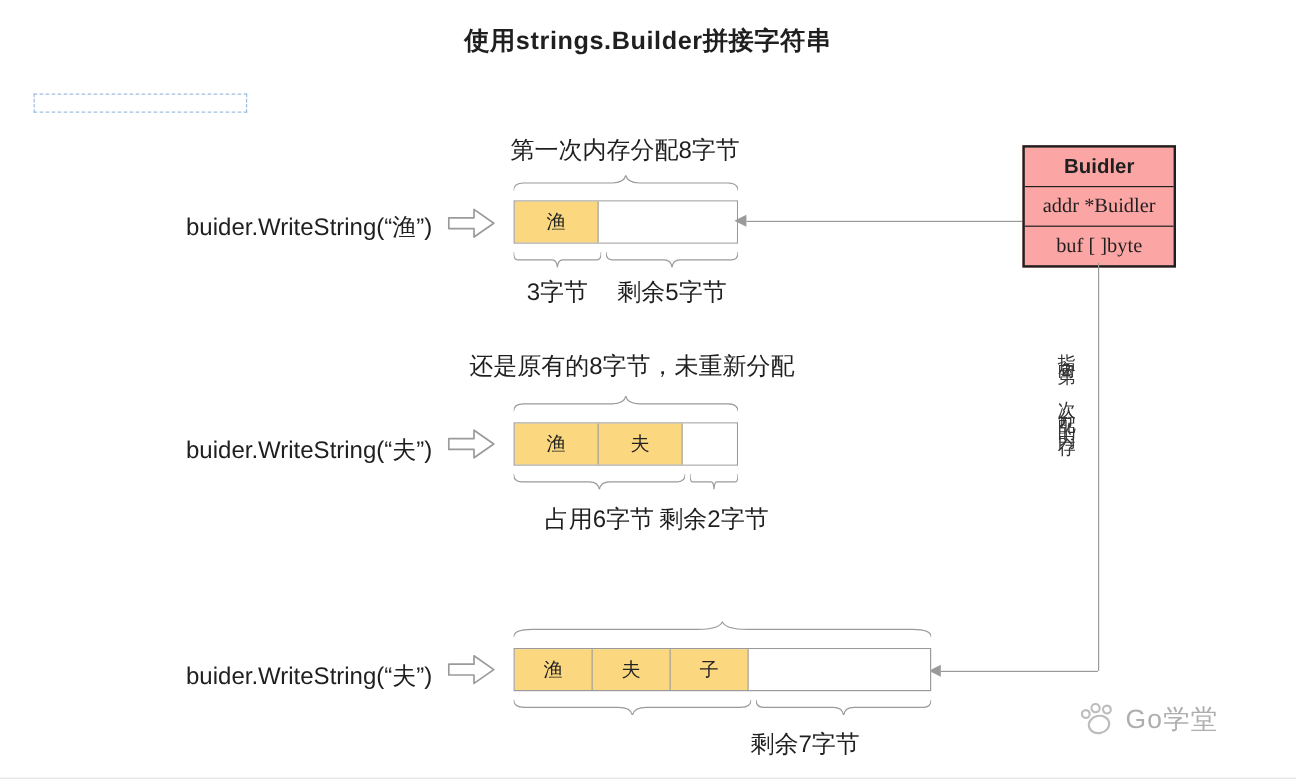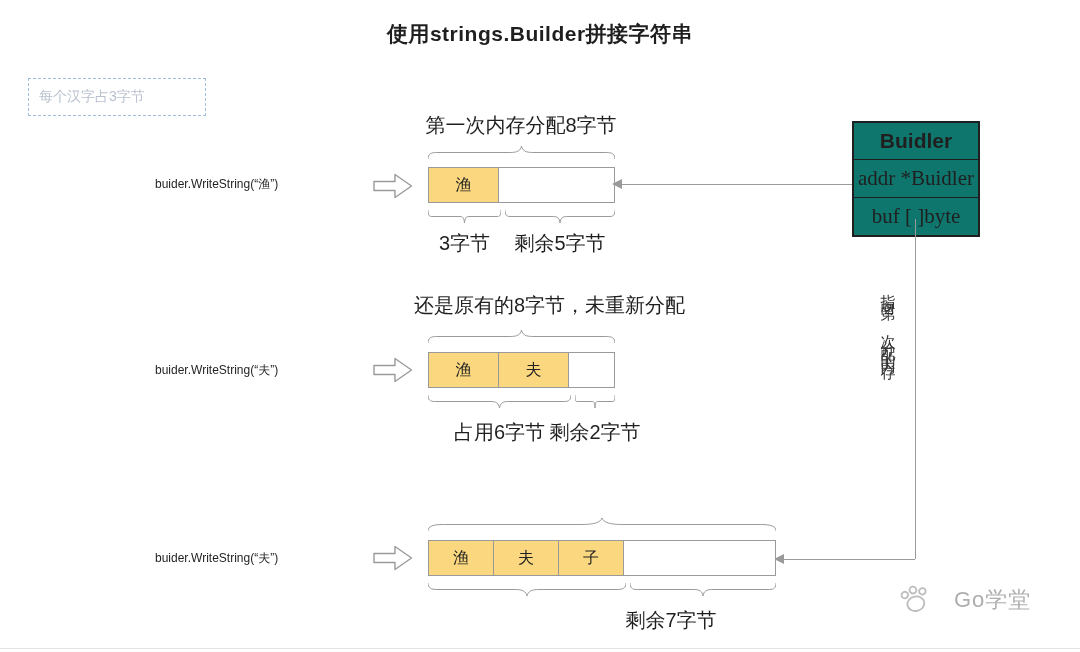--- a/index.html
+++ b/index.html
@@ -15,53 +15,52 @@
   body{
     font-family:"Liberation Sans","DejaVu Sans",sans-serif;
     background:#fff;color:var(--text);
   }
   .page{position:relative;width:1080px;height:652px;background:#fff;overflow:hidden;}
   .title{position:absolute;top:20px;left:0;width:1080px;text-align:center;
          font-size:21px;font-weight:bold;letter-spacing:.5px;}
   .note{position:absolute;left:28px;top:78px;width:178px;
         border:1px dashed var(--note-border);padding:7px 10px;
         color:var(--note-text);font-size:14px;line-height:1.55;}
-  .ws-label{position:absolute;font-size:12px;color:var(--text);white-space:nowrap;}
+  .ws-label{position:absolute;font-size:20px;color:var(--text);white-space:nowrap;}
   .caption{position:absolute;font-size:20px;color:var(--text);text-align:center;white-space:nowrap;}
   .buffer{position:absolute;display:flex;border:1px solid var(--line);background:#fff;}
   .cell{background:var(--cell-fill);border-right:1px solid var(--line);
         display:flex;align-items:center;justify-content:center;font-size:16px;color:#222;}
   .free{flex:1;background:#fff;}
   .brace{position:absolute;overflow:visible;}
   .brace svg{display:block;width:100%;height:100%;}
   .hline{position:absolute;height:0;border-top:1px solid var(--line);}
   .vline{position:absolute;width:0;border-left:1px solid var(--line);}
   .arrow-left{position:absolute;width:0;height:0;
         border-top:5px solid transparent;border-bottom:5px solid transparent;
         border-right:10px solid var(--line);}
-  .struct{position:absolute;width:128px;border:2px solid var(--struct-border);background:#0f766e;font-size:21px;}
+  .struct{position:absolute;width:128px;border:2px solid var(--struct-border);background:#fca5a5;font-size:17px;}
   .struct-header{font-weight:bold;text-align:center;padding:6px 2px;border-bottom:1px solid var(--struct-border);}
   .struct-field{text-align:center;padding:6px 2px;border-bottom:1px solid var(--struct-border);font-family:Liberation Serif, serif;}
   .struct-field:last-child{border-bottom:none;}
   .vtext{position:absolute;writing-mode:vertical-rl;text-orientation:upright;
          font-size:15px;letter-spacing:6px;color:#333;}
-  .watermark{position:absolute;display:flex;align-items:center;gap:20px;
+  .watermark{position:absolute;display:flex;align-items:center;gap:4px;
          color:var(--watermark);font-size:22px;letter-spacing:1px;}
   .bottom-line{position:absolute;left:0;top:648px;width:1080px;height:0;border-top:1px solid #e3e3e3;}
   .flow-arrow{position:absolute;width:42px;height:26px;}
 </style>
 </head>
 <body>
 
 <div class="page">
 
   <div class="title">使用strings.Builder拼接字符串</div>
 
   <div class="note">
-    <div>每个汉字占3字节</div>
   </div>
 
   <div class="ws-label" style="left:155px;top:176px;">buider.WriteString(“渔”)</div>
 
   <svg class="flow-arrow" style="left:372px;top:173px;" viewBox="0 0 40 26">
     <path d="M1,8.5 L22,8.5 L22,1.5 L38.5,13 L22,24.5 L22,17.5 L1,17.5 Z" fill="#fff" stroke="#9a9a9a" stroke-width="1.4" stroke-linejoin="round"></path>
   </svg>
 
   <div class="caption" style="left:391px;top:112px;width:260px;">第一次内存分配8字节</div>
 
@@ -97,21 +96,21 @@
     <div class="struct-header">Buidler</div>
     <div class="struct-field">addr *Buidler</div>
     <div class="struct-field">buf [ ]byte</div>
   </div>
 
   <div class="vline" style="left:915px;top:219px;height:340px;"></div>
   <div class="hline" style="left:784px;top:559px;width:131px;"></div>
   <div class="arrow-left" style="left:774px;top:554px;"></div>
   <div class="vtext" style="left:878px;top:282px;">指向第2次分配的内存</div>
 
-  <div class="caption" style="left:414px;top:292px;width:260px;">还是原有的8字节，未重新分配</div>
+  <div class="caption" style="left:391px;top:292px;width:260px;">还是原有的8字节，未重新分配</div>
 
   <div class="brace" style="left:428px;top:330px;width:187px;height:13px;">
     <svg viewBox="0 0 100 12" preserveAspectRatio="none">
         <path d="M0,12 C0,7.5 1.5,6 4.5,6 L44,6 C47.5,6 49.5,4.5 50,0 C50.5,4.5 52.5,6 56,6 L95.5,6 C98.5,6 100,7.5 100,12" fill="none" stroke="#9a9a9a" vector-effect="non-scaling-stroke"></path>
       </svg>
   </div>
 
   <div class="ws-label" style="left:155px;top:362px;">buider.WriteString(“夫”)</div>
 
   <svg class="flow-arrow" style="left:372px;top:357px;" viewBox="0 0 40 26">

